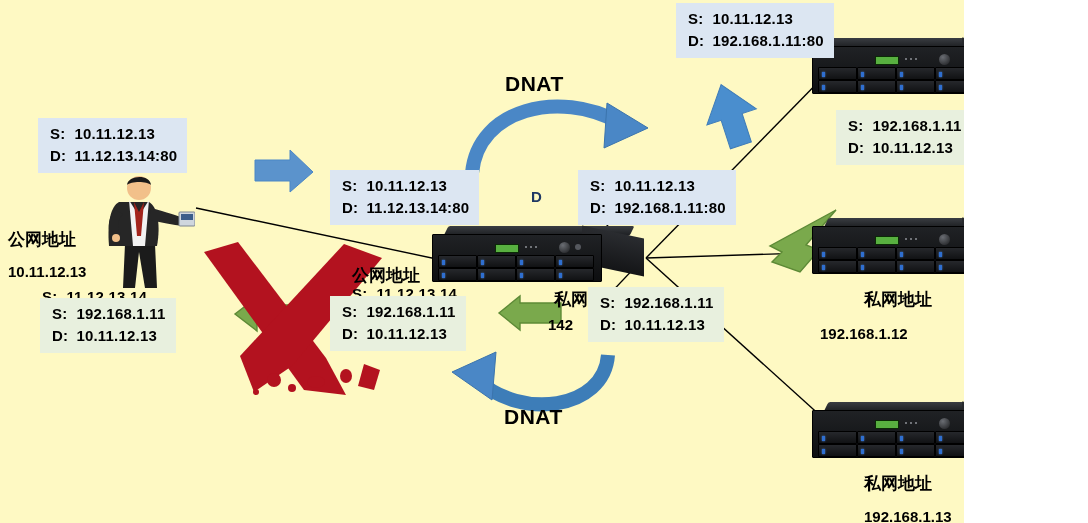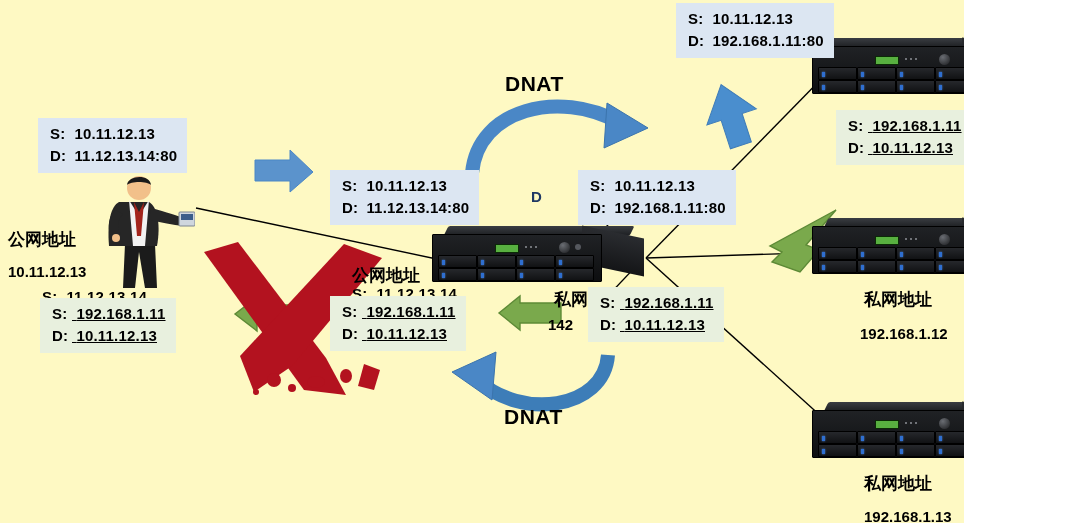--- a/index.html
+++ b/index.html
@@ -19,21 +19,21 @@
     font-size:15px;
     font-weight:bold;
     color:#000000;
     line-height:1.45;
     white-space:nowrap;
     letter-spacing:.2px;
   }
   .pkt .row{display:block;}
   .pkt .lbl{display:inline-block;width:20px;}
   .pkt-blue{background:#dce6f2;}
-  .pkt-green{background:#e8f0de;text-decoration:underline;}
+  .pkt-green{background:#e8f0de;}
 
   
   .cn-title{
     position:absolute;
     font-size:17px;font-weight:bold;color:#000;
     white-space:nowrap;
   }
   .cn-addr{
     position:absolute;
     font-size:15px;font-weight:bold;color:#000;
@@ -456,18 +456,18 @@
   <div class="tiny-d" style="left:531px;top:188px;">D</div>
 
   <div class="nat-label" style="left:505px;top:72px;">DNAT</div>
   <div class="nat-label" style="left:504px;top:405px;">DNAT</div>
 
   <div class="rs-label" style="left:1032px;top:60px;">RS1</div>
   <div class="rs-label" style="left:1032px;top:240px;font-family:Liberation Mono, monospace;">RS2</div>
   <div class="rs-label" style="left:1032px;top:424px;">RS3</div>
 
   <div class="cn-title" style="left:864px;top:288px;">私网地址</div>
-  <div class="cn-addr" style="left:820px;top:325px;margin-left:40px;">192.168.1.12</div>
+  <div class="cn-addr" style="left:820px;top:325px;">192.168.1.12</div>
 
   <div class="cn-title" style="left:864px;top:472px;">私网地址</div>
   <div class="cn-addr" style="left:864px;top:508px;">192.168.1.13</div>
 
 </div>
 
 </body></html>

